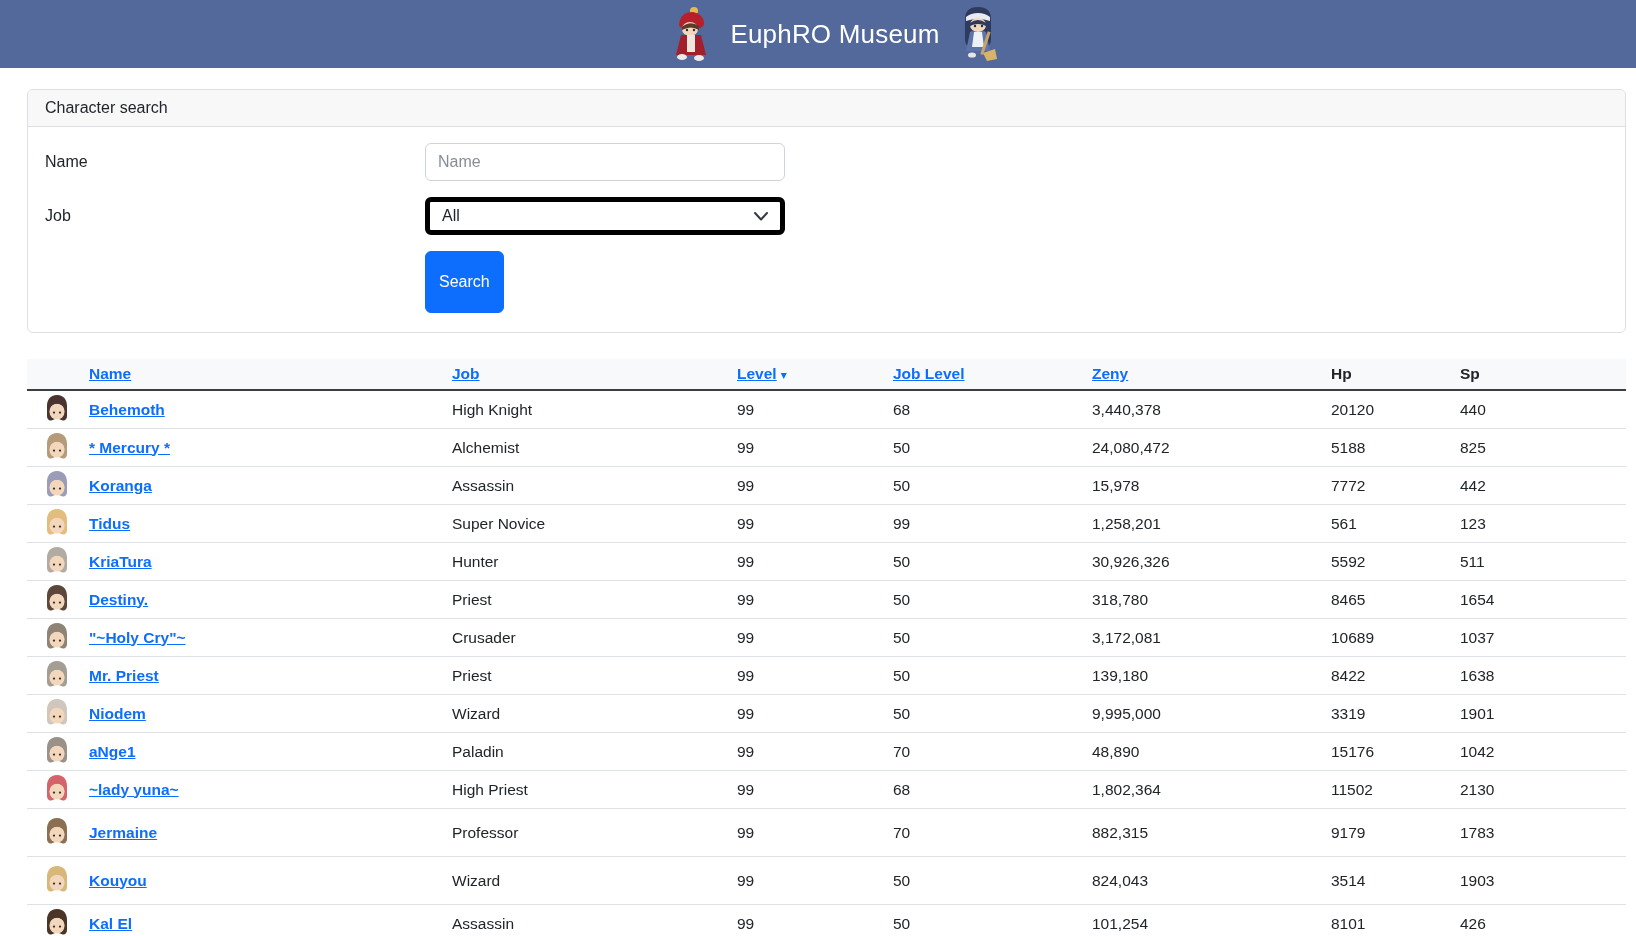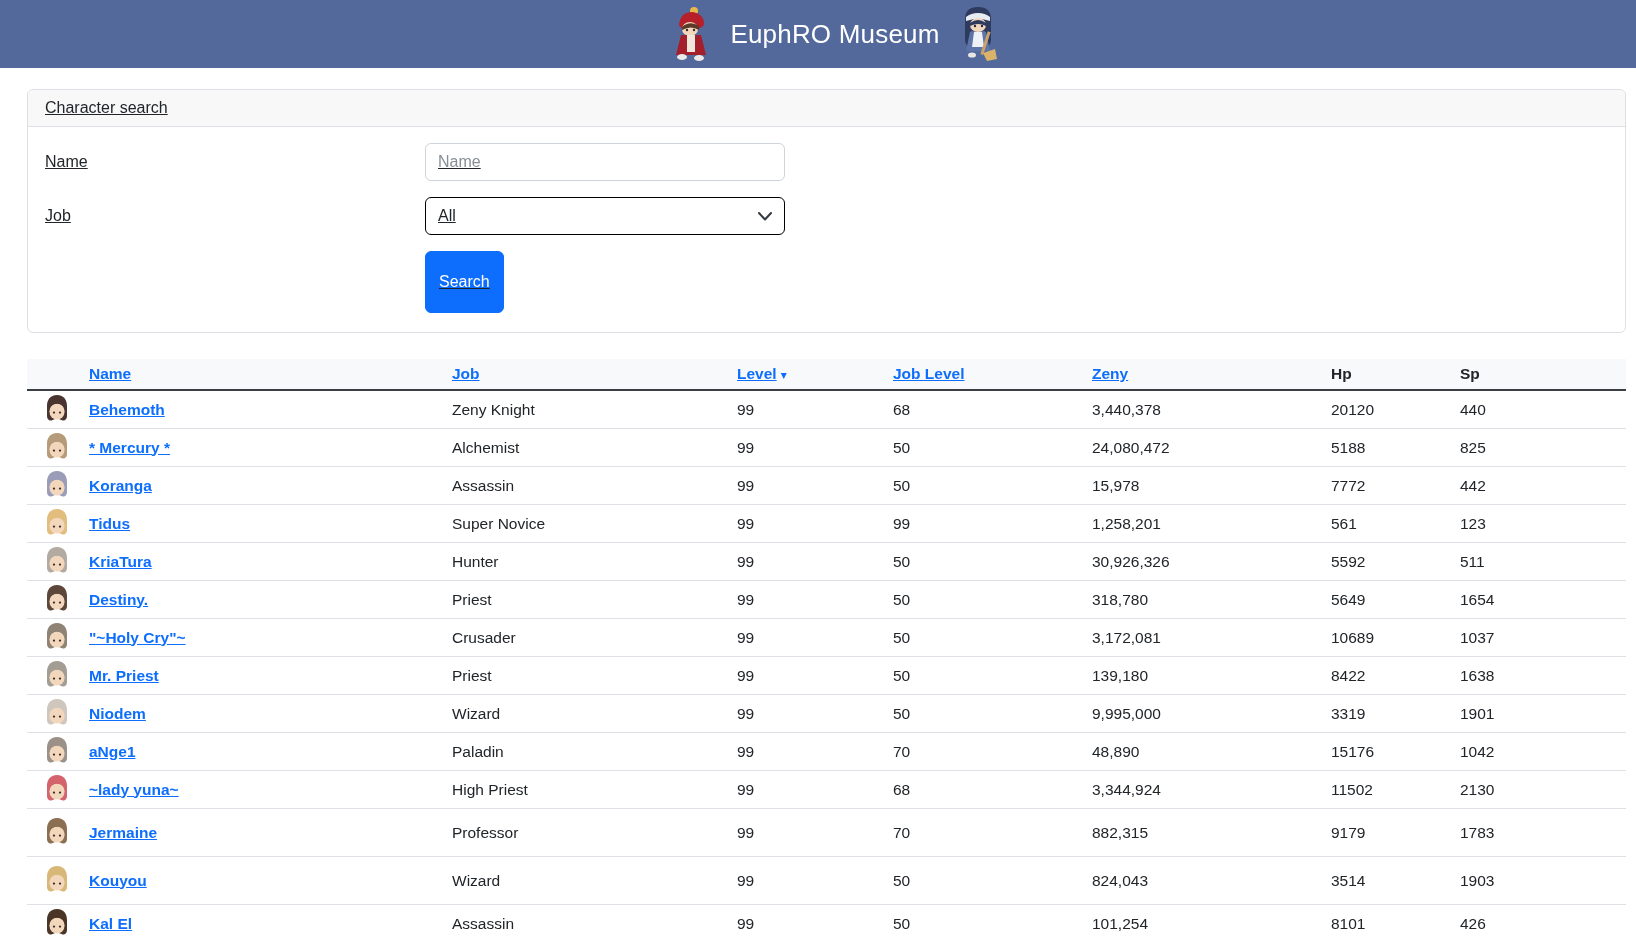--- a/index.html
+++ b/index.html
@@ -9,32 +9,32 @@
   
   .topbar { height:68px; background:#54699b; display:flex; align-items:center;
     justify-content:center; gap:17px;padding-left:32px; }
   .topbar h1 { color:#fff; font-size:26px; font-weight:500; letter-spacing:.2px; }
   .sprite { display:block; }
 
   
   .container { padding:0 10px 0 27px; }
 
   
-  .card { margin-top:21px; border:1px solid #dcdfe4; border-radius:6px; background:#fff;text-decoration:underline; }
+  .card { margin-top:21px; border:1px solid #dcdfe4; border-radius:6px; background:#fff; }
   .card-header { background:#f8f8f9; border-bottom:1px solid #dcdfe4;
     border-radius:6px 6px 0 0; padding:9px 17px; font-size:16px; }
   .card-body { padding:16px; }
   .form-row { display:grid; grid-template-columns:381px 360px; align-items:center;
     margin-bottom:16px; }
   .form-row:last-child { margin-bottom:3px; }
   .form-row label { font-size:16px; padding-left:1px; }
   .text-input { width:360px; height:38px; border:1px solid #ced4da; border-radius:6px;
     padding:6px 12px; font-size:16px; font-family:inherit; color:#212529; }
   .text-input::placeholder { color:#878e95; }
-  .select-box { grid-column:2; width:360px; height:38px; border:1px solid #000000;
+  .select-box { grid-column:2; width:360px; height:38px; border:5px solid #000000;
     border-radius:6px; padding:6px 12px; font-size:16px; display:flex;
     align-items:center; justify-content:space-between; cursor:pointer; background:#fff; }
   .select-box svg { flex:0 0 auto; }
   .btn-primary { grid-column:2; justify-self:start; background:#0d6efd; color:#fff;
     border:1px solid #0d6efd; border-radius:6px; padding:21px 13px; font-size:16px;
     font-family:inherit; cursor:pointer; }
 
   
   table { width:100%; border-collapse:collapse; margin-top:26px; table-layout:fixed; }
   thead th { text-align:left; background:#f8f9fa; padding:5px 8px; height:31px;
@@ -138,21 +138,21 @@
         <svg width="24" height="28" viewBox="0 0 24 28">
           <path d="M12 1 C5 1 2 6 2 12 L2 22 C2 25.5 4.5 27.2 7 26.2 L12 24.2 L17 26.2 C19.5 27.2 22 25.5 22 22 L22 12 C22 6 19 1 12 1 Z" fill="var(--hair,#777)"></path>
           <ellipse cx="12" cy="17.5" rx="7.6" ry="8" fill="#f3d7bd"></ellipse>
           <path d="M4.3 14 C4.3 6.5 8 3.2 12 3.2 C16 3.2 19.7 6.5 19.7 14 C17.2 11 15 9.8 12 9.8 C9 9.8 6.8 11 4.3 14 Z" fill="var(--hair,#777)"></path>
           <circle cx="9" cy="18.6" r="1.15" fill="#3c2e26"></circle>
           <circle cx="15" cy="18.6" r="1.15" fill="#3c2e26"></circle>
         </svg>
       </span>
     </td>
     <td><a class="name-link">Behemoth</a></td>
-    <td>Zeny Knight</td>
+    <td>High Knight</td>
     <td>99</td>
     <td>68</td>
     <td>3,440,378</td>
     <td>20120</td>
     <td>440</td>
   </tr>
         <tr style="--hair: #b59b79;">
     <td class="avatar-cell">
       <span class="avatar">
         <svg width="24" height="28" viewBox="0 0 24 28">
@@ -242,21 +242,21 @@
           <circle cx="9" cy="18.6" r="1.15" fill="#3c2e26"></circle>
           <circle cx="15" cy="18.6" r="1.15" fill="#3c2e26"></circle>
         </svg>
       </span>
     </td>
     <td><a class="name-link">Destiny.</a></td>
     <td>Priest</td>
     <td>99</td>
     <td>50</td>
     <td>318,780</td>
-    <td>5649</td>
+    <td>8465</td>
     <td>1654</td>
   </tr>
         <tr style="--hair: #8f8376;">
     <td class="avatar-cell">
       <span class="avatar">
         <svg width="24" height="28" viewBox="0 0 24 28">
           <path d="M12 1 C5 1 2 6 2 12 L2 22 C2 25.5 4.5 27.2 7 26.2 L12 24.2 L17 26.2 C19.5 27.2 22 25.5 22 22 L22 12 C22 6 19 1 12 1 Z" fill="var(--hair,#777)"></path>
           <ellipse cx="12" cy="17.5" rx="7.6" ry="8" fill="#f3d7bd"></ellipse>
           <path d="M4.3 14 C4.3 6.5 8 3.2 12 3.2 C16 3.2 19.7 6.5 19.7 14 C17.2 11 15 9.8 12 9.8 C9 9.8 6.8 11 4.3 14 Z" fill="var(--hair,#777)"></path>
           <circle cx="9" cy="18.6" r="1.15" fill="#3c2e26"></circle>
@@ -341,21 +341,21 @@
           <path d="M4.3 14 C4.3 6.5 8 3.2 12 3.2 C16 3.2 19.7 6.5 19.7 14 C17.2 11 15 9.8 12 9.8 C9 9.8 6.8 11 4.3 14 Z" fill="var(--hair,#777)"></path>
           <circle cx="9" cy="18.6" r="1.15" fill="#3c2e26"></circle>
           <circle cx="15" cy="18.6" r="1.15" fill="#3c2e26"></circle>
         </svg>
       </span>
     </td>
     <td><a class="name-link">~lady yuna~</a></td>
     <td>High Priest</td>
     <td>99</td>
     <td>68</td>
-    <td>3,344,924</td>
+    <td>1,802,364</td>
     <td>11502</td>
     <td>2130</td>
   </tr>
         <tr class="tall" style="--hair: #8a6f52;">
     <td class="avatar-cell">
       <span class="avatar">
         <svg width="24" height="28" viewBox="0 0 24 28">
           <path d="M12 1 C5 1 2 6 2 12 L2 22 C2 25.5 4.5 27.2 7 26.2 L12 24.2 L17 26.2 C19.5 27.2 22 25.5 22 22 L22 12 C22 6 19 1 12 1 Z" fill="var(--hair,#777)"></path>
           <ellipse cx="12" cy="17.5" rx="7.6" ry="8" fill="#f3d7bd"></ellipse>
           <path d="M4.3 14 C4.3 6.5 8 3.2 12 3.2 C16 3.2 19.7 6.5 19.7 14 C17.2 11 15 9.8 12 9.8 C9 9.8 6.8 11 4.3 14 Z" fill="var(--hair,#777)"></path>

